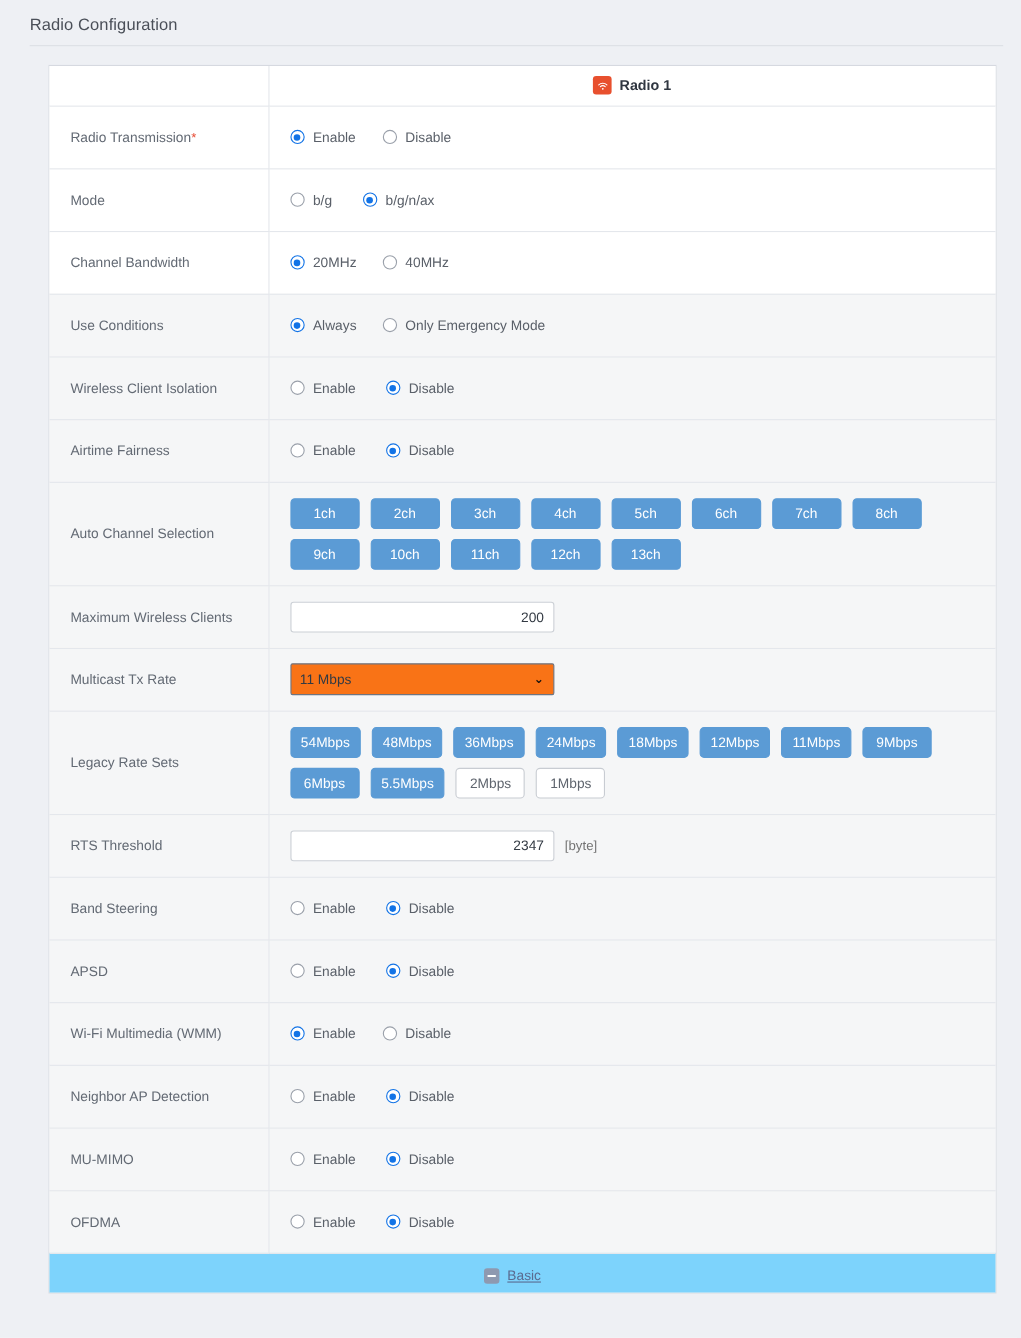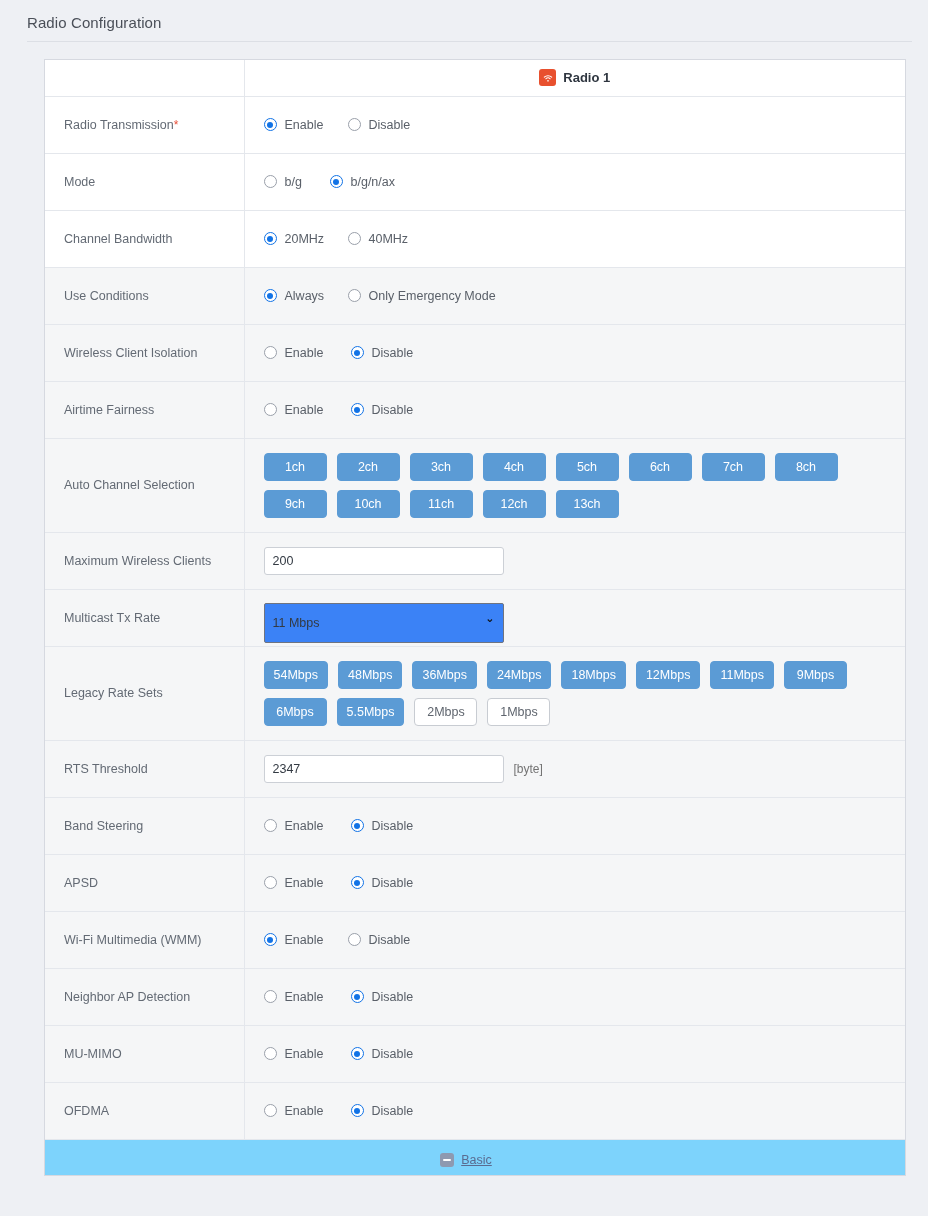--- a/index.html
+++ b/index.html
@@ -126,30 +126,31 @@
   .txt {
     width: 240px; height: 28px;
     border: 1px solid #ccd0d6;
     border-radius: 3px;
     padding: 0 8px;
     font-size: 12.5px;
     color: #333a43;
     font-family: "Liberation Sans", "DejaVu Sans", sans-serif;
     background: #fff;
     outline: none;
+    text-align: right;
   }
   .unit { font-size: 12px; color: #737373; margin-left: 10px; }
   .inline { display: flex; align-items: center; }
 
   .sel-wrap { position: relative; width: 240px; height: 29px; }
   select.drop {
-    width: 240px; height: 40px;
+    width: 240px; height: 29px;
     border: 1px solid #6f7480;
     border-radius: 2px;
-    background: #3b82f6;
+    background: #f97316;
     font-size: 12.5px;
     color: #333a43;
     padding: 0 24px 0 8px;
     font-family: "Liberation Sans", "DejaVu Sans", sans-serif;
     -webkit-appearance: none; -moz-appearance: none; appearance: none;
     outline: none;
   }
   .chev {
     position: absolute; right: 9px; top: 50%;
     transform: translateY(-50%);

